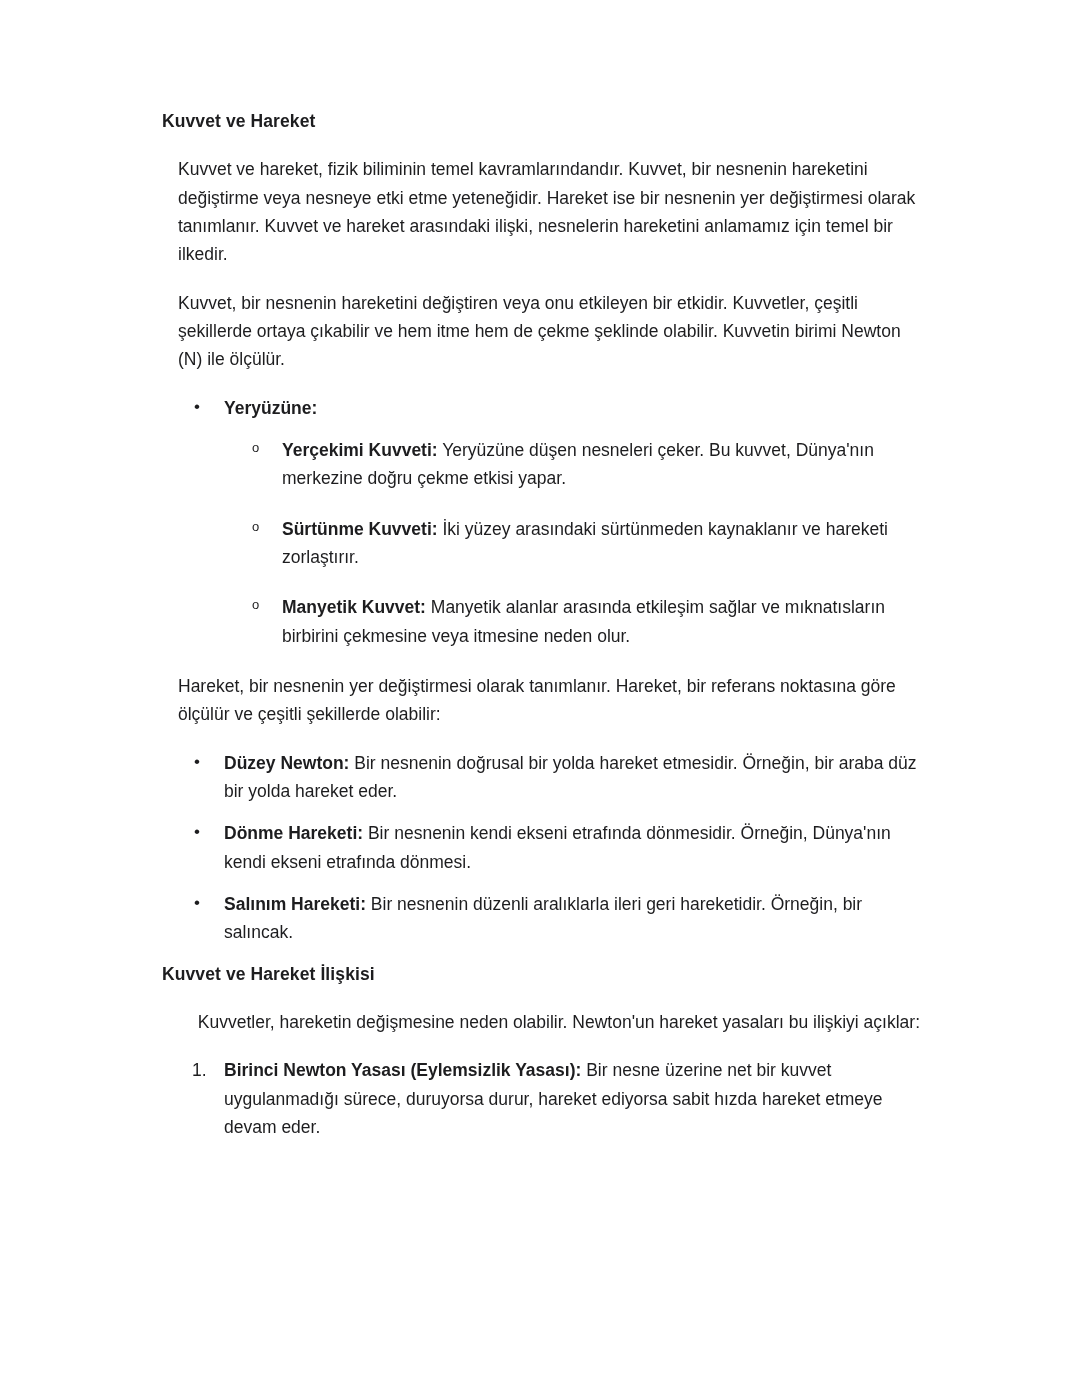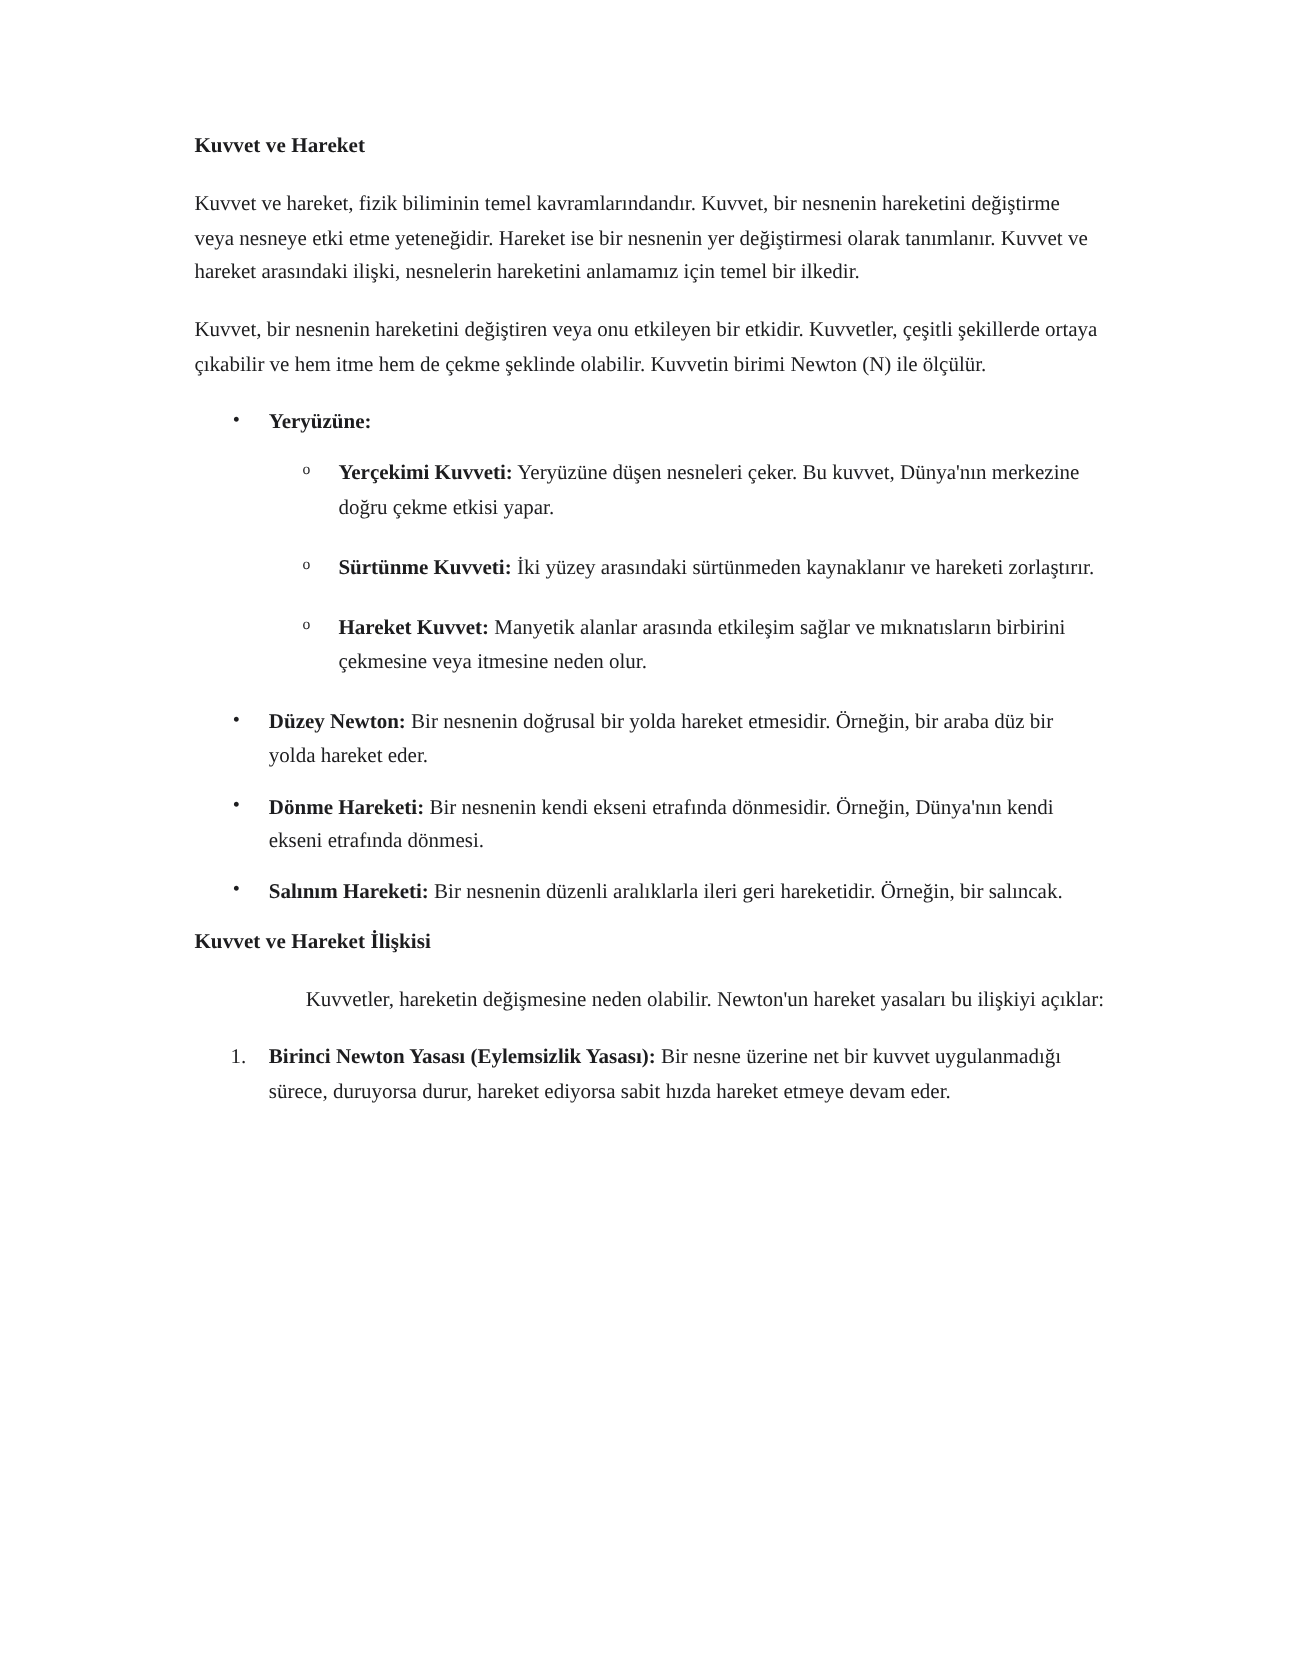--- a/index.html
+++ b/index.html
@@ -14,36 +14,35 @@
     color: #1a1a1a;
     -webkit-font-smoothing: antialiased;
   }
   .page {
     box-sizing: border-box;
     width: 1080px;
     height: 1186px;
     padding: 108px 160px 40px 162px;
     background: #ffffff;
     position: relative;
-    font-family: Liberation Serif, serif;
   }
   .doc {
     font-size: 17.5px;
     line-height: 1.62;
     color: #1d1d1f;
   }
   .h-bold {
     font-weight: bold;
     font-size: 17.5px;
     margin: 0 0 21px 0;
     line-height: 1.5;
     letter-spacing: 0.1px;
   }
   p.body {
-    margin: 0 0 20px 0;
+    margin: 0 0 20px 16px;
     font-size: 17.5px;
     line-height: 1.62;
     max-width: 760px;
   }
   .list-l1 {
     margin: 0 0 14px 0;
     padding: 0;
     list-style: none;
   }
   .li-l1 {
@@ -121,26 +120,27 @@
           <li class="li-l2">
             <span class="bullet-o">o</span>
             <strong>Yerçekimi Kuvveti:</strong><span> Yeryüzüne düşen nesneleri çeker. Bu kuvvet, Dünya'nın merkezine doğru çekme etkisi yapar.</span>
           </li>
           <li class="li-l2">
             <span class="bullet-o">o</span>
             <strong>Sürtünme Kuvveti:</strong><span> İki yüzey arasındaki sürtünmeden kaynaklanır ve hareketi zorlaştırır.</span>
           </li>
           <li class="li-l2">
             <span class="bullet-o">o</span>
-            <strong>Hareket Kuvvet:</strong><span> Manyetik alanlar arasında etkileşim sağlar ve mıknatısların birbirini çekmesine veya itmesine neden olur.</span>
+            <strong>Manyetik Kuvvet:</strong><span> Manyetik alanlar arasında etkileşim sağlar ve mıknatısların birbirini çekmesine veya itmesine neden olur.</span>
           </li>
         </ul>
       </li>
     </ul>
 
+    <p class="body">Hareket, bir nesnenin yer değiştirmesi olarak tanımlanır. Hareket, bir referans noktasına göre ölçülür ve çeşitli şekillerde olabilir:</p>
 
     <ul class="list-l1">
       <li class="li-l1">
         <span class="bullet">•</span>
         <strong>Düzey Newton:</strong><span> Bir nesnenin doğrusal bir yolda hareket etmesidir. Örneğin, bir araba düz bir yolda hareket eder.</span>
       </li>
       <li class="li-l1">
         <span class="bullet">•</span>
         <strong>Dönme Hareketi:</strong><span> Bir nesnenin kendi ekseni etrafında dönmesidir. Örneğin, Dünya'nın kendi ekseni etrafında dönmesi.</span>
       </li>

